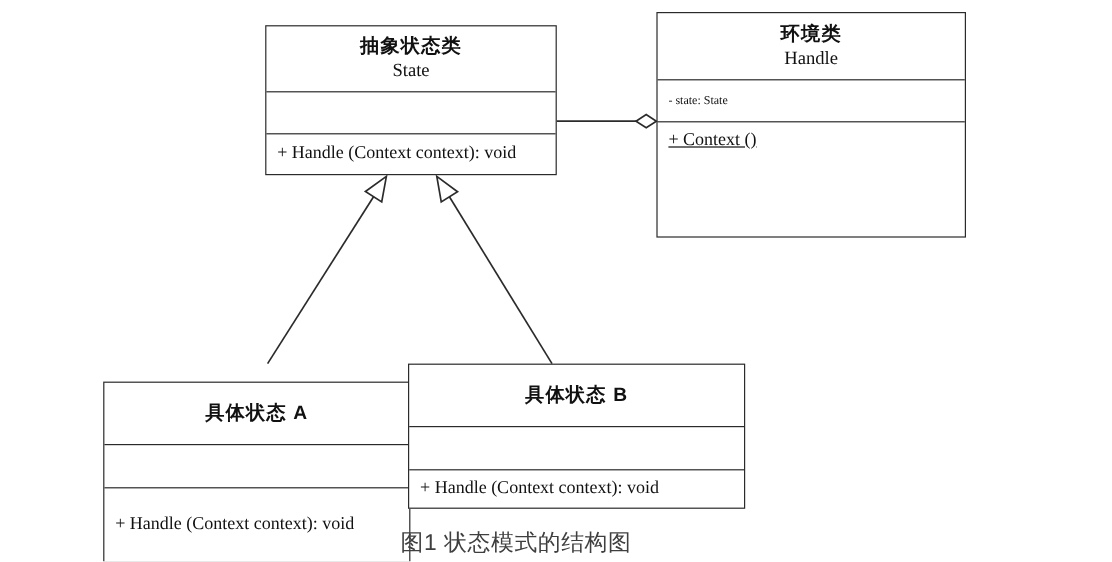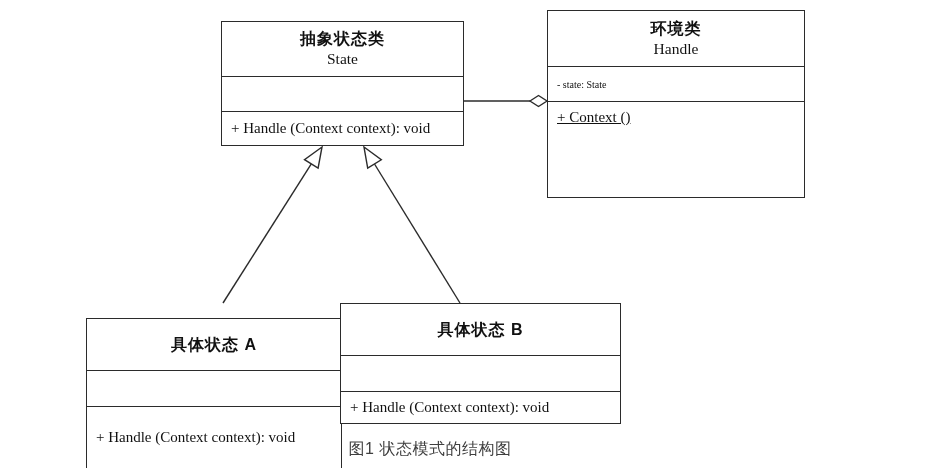--- a/index.html
+++ b/index.html
@@ -36,21 +36,21 @@
   .box-context .uml-title{height:56px;} .box-context .uml-attrs{height:35px;} .box-context .uml-methods{flex:1;text-decoration:underline;}
   .box-concrete-a{left:86px; top:318px;width:256px;height:151px;}
   .box-concrete-b{left:340px;top:303px;width:281px;height:121px;justify-content:flex-end;}
   .box-concrete-a .uml-title,.box-concrete-b .uml-title{height:52px;}
   .box-concrete-a .uml-attrs,.box-concrete-b .uml-attrs{height:36px;}
   .box-concrete-a .uml-methods,.box-concrete-b .uml-methods{flex:1;}
 
   .caption{
     position:absolute;left:300px;top:439px;width:260px;z-index:2;
     text-align:center;font-family:"Liberation Sans",sans-serif;
-    font-size:16px;color:#3f3f3f;letter-spacing:0.5px;white-space:nowrap;
+    font-size:19px;color:#3f3f3f;letter-spacing:0.5px;white-space:nowrap;
   }
 </style>
 </head>
 <body>
 
 <div class="canvas">
 
   <svg class="connectors" width="927" height="468" viewBox="0 0 927 468">
 
     <g>

